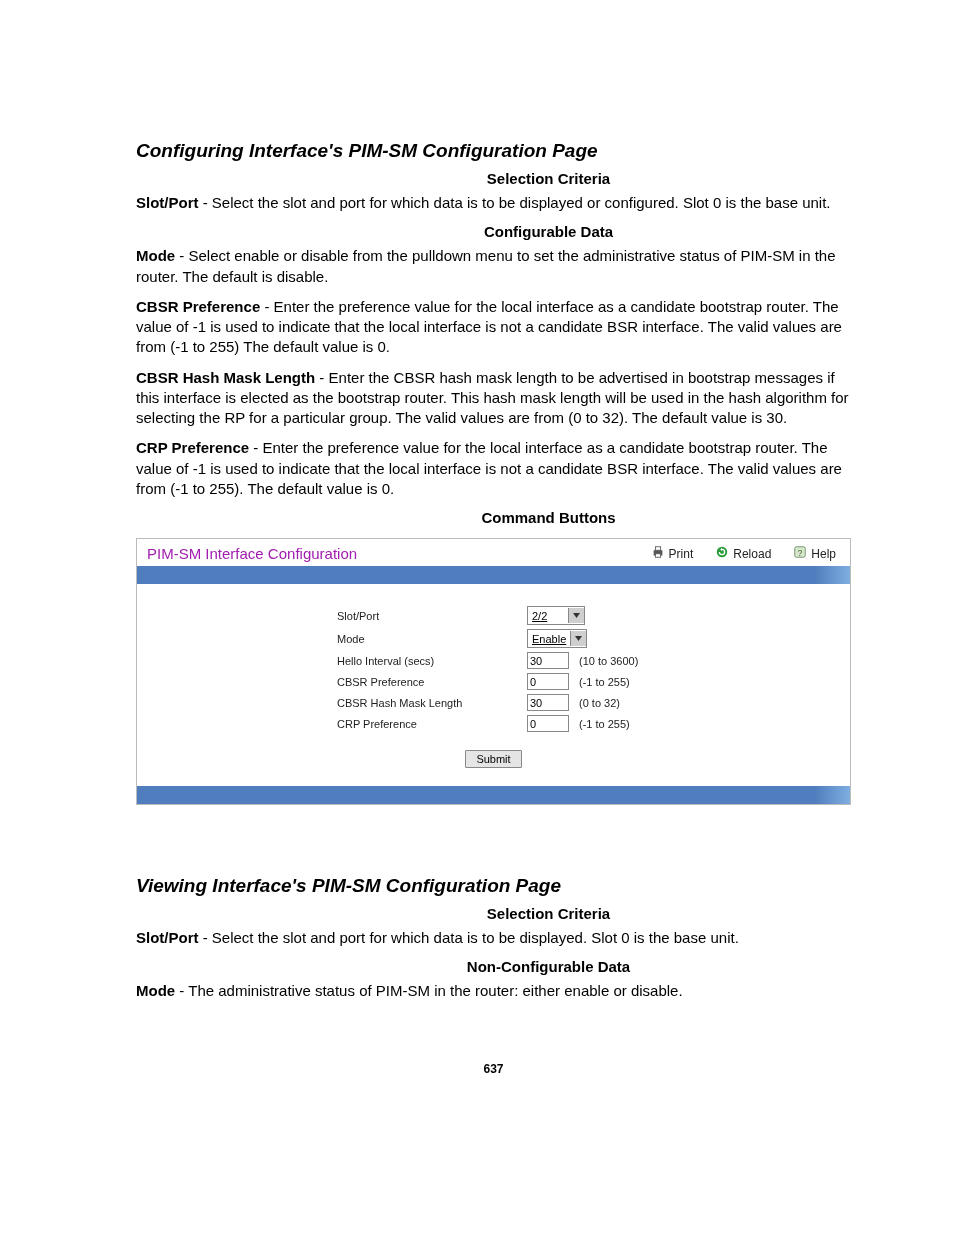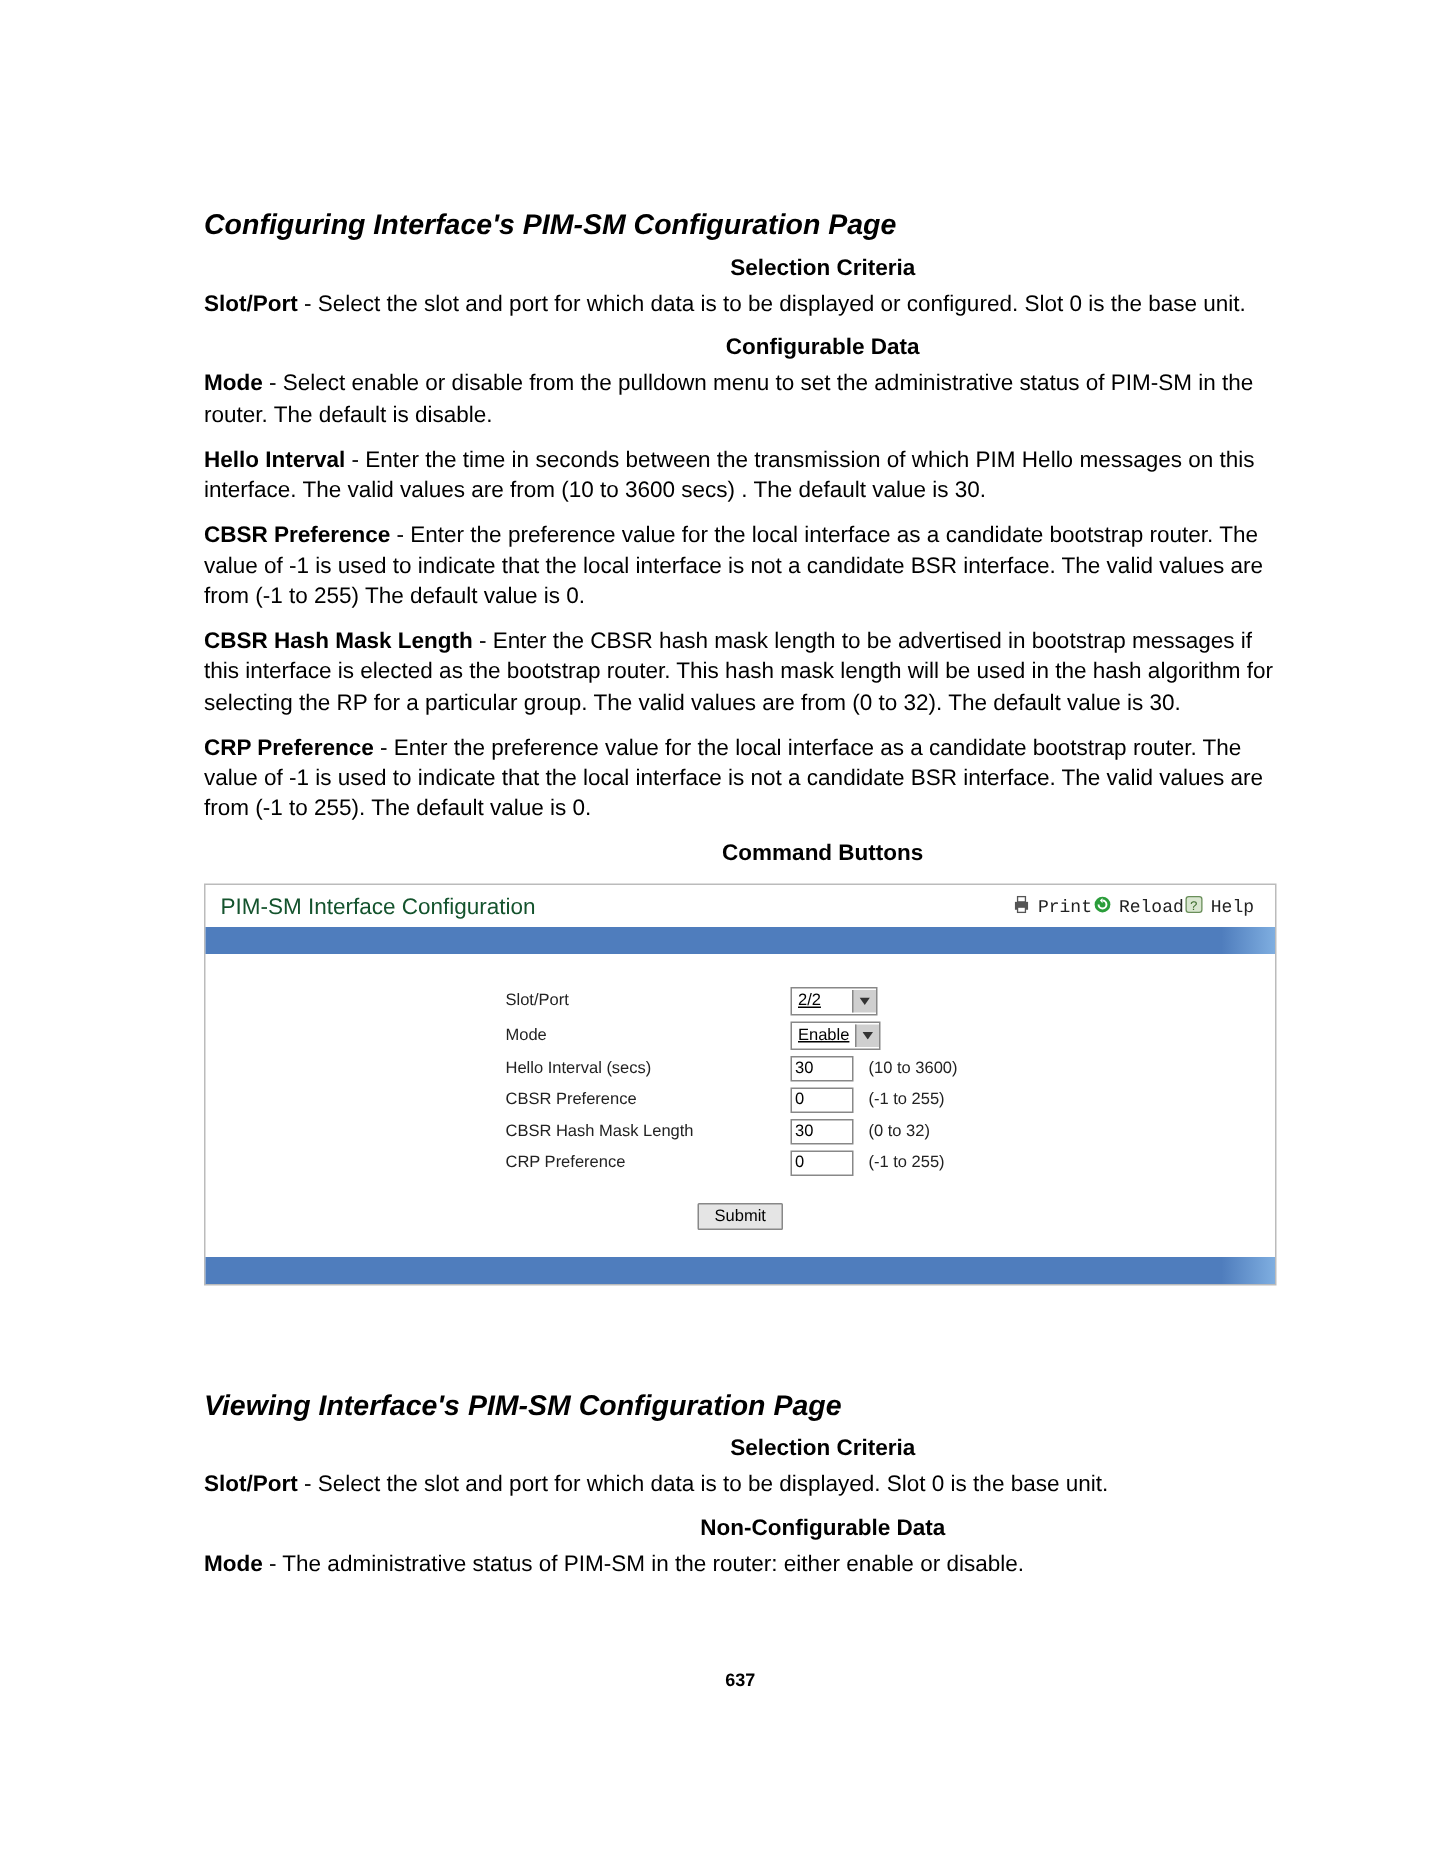--- a/index.html
+++ b/index.html
@@ -43,28 +43,28 @@
     background: #fff;
     font-family: Verdana, Tahoma, sans-serif;
     font-size: 12px;
   }
   .ss-header {
     display: flex;
     align-items: center;
     padding: 6px 14px 4px 10px;
   }
   .ss-title {
-    color: #14532d;
+    color: #a21caf;
     font-size: 15px;
     flex: 1;
   }
   .ss-actions {
     display: flex;
-    align-items: center;
-    font-family: Liberation Mono, monospace;
+    gap: 22px;
+    align-items: center;
   }
   .ss-action {
     display: flex;
     align-items: center;
     gap: 4px;
     color: #222;
     font-size: 12px;
   }
   .ss-action svg { width: 14px; height: 14px; }
   .ss-bluebar {
@@ -144,21 +144,20 @@
 
 <div class="page">
 
   <h2 class="section-title">Configuring Interface's PIM-SM Configuration Page</h2>
 
   <div class="subhead">Selection Criteria</div>
   <p class="body"><span class="term">Slot/Port</span><span> - Select the slot and port for which data is to be displayed or configured. Slot 0 is the base unit.</span></p>
 
   <div class="subhead">Configurable Data</div>
   <p class="body"><span class="term">Mode</span><span> - Select enable or disable from the pulldown menu to set the administrative status of PIM-SM in the router. The default is disable.</span></p>
-  <p class="body"><span class="term">Hello Interval</span><span> - Enter the time in seconds between the transmission of which PIM Hello messages on this interface. The valid values are from (10 to 3600 secs) . The default value is 30.</span></p>
   <p class="body"><span class="term">CBSR Preference</span><span> - Enter the preference value for the local interface as a candidate bootstrap router. The value of -1 is used to indicate that the local interface is not a candidate BSR interface. The valid values are from (-1 to 255) The default value is 0.</span></p>
   <p class="body"><span class="term">CBSR Hash Mask Length</span><span> - Enter the CBSR hash mask length to be advertised in bootstrap messages if this interface is elected as the bootstrap router. This hash mask length will be used in the hash algorithm for selecting the RP for a particular group. The valid values are from (0 to 32). The default value is 30.</span></p>
   <p class="body"><span class="term">CRP Preference</span><span> - Enter the preference value for the local interface as a candidate bootstrap router. The value of -1 is used to indicate that the local interface is not a candidate BSR interface. The valid values are from (-1 to 255). The default value is 0.</span></p>
 
   <div class="subhead">Command Buttons</div>
 
   <div class="ss-wrap">
     <div class="ss-header">
       <div class="ss-title">PIM-SM Interface Configuration</div>
       <div class="ss-actions">

